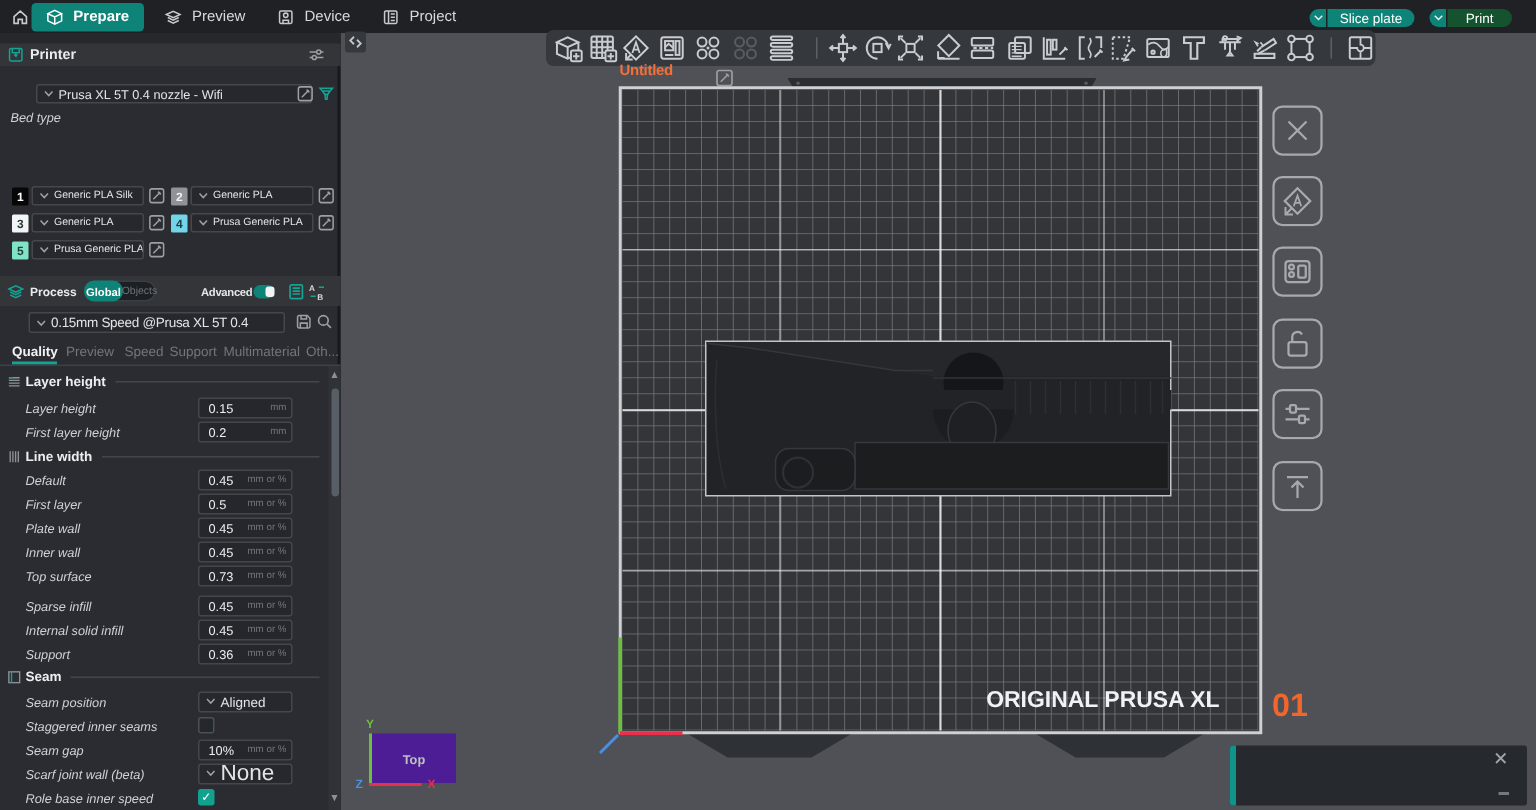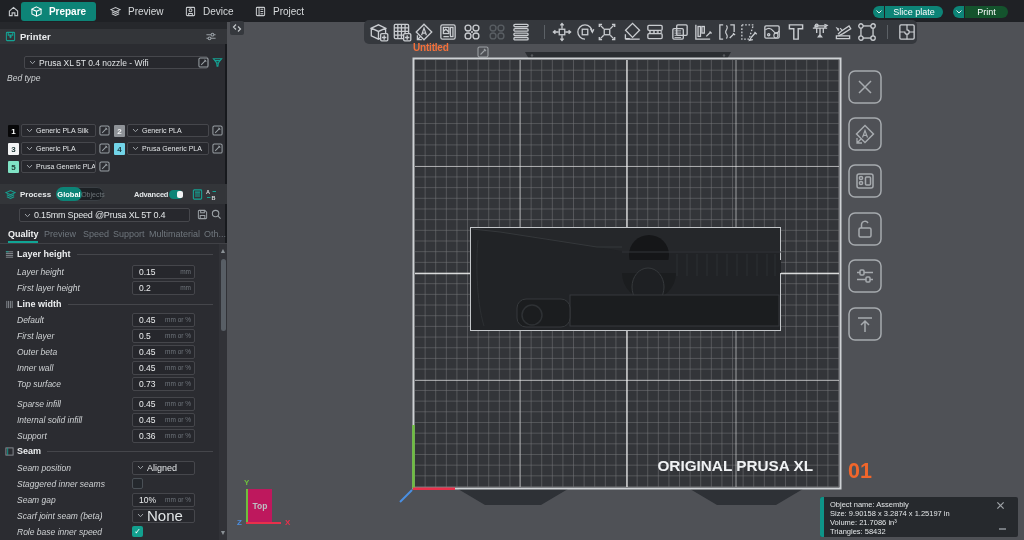--- a/index.html
+++ b/index.html
@@ -234,21 +234,21 @@
   <div class="lbl" style="left:17px;top:314.5px">Default</div>
   <div class="valbox" style="top:312.5px">
       <span class="v">0.45</span>
       <span class="u">mm or %</span>
     </div>
   <div class="lbl" style="left:17px;top:330.5px">First layer</div>
   <div class="valbox" style="top:328.5px">
       <span class="v">0.5</span>
       <span class="u">mm or %</span>
     </div>
-  <div class="lbl" style="left:17px;top:346.5px">Outer beta</div>
+  <div class="lbl" style="left:17px;top:346.5px">Plate wall</div>
   <div class="valbox" style="top:344.5px">
       <span class="v">0.45</span>
       <span class="u">mm or %</span>
     </div>
   <div class="lbl" style="left:17px;top:362.5px">Inner wall</div>
   <div class="valbox" style="top:360.5px">
       <span class="v">0.45</span>
       <span class="u">mm or %</span>
     </div>
   <div class="lbl" style="left:17px;top:378.5px">Top surface</div>
@@ -287,21 +287,21 @@
       </svg>
       <span style="font-size:9px">Aligned</span>
     </div>
   <div class="lbl" style="left:17px;top:478.5px">Staggered inner seams</div>
   <div class="abs" style="left:132px;top:477.5px;width:11px;height:11px;background:#24282d;border:1px solid #4a5056;border-radius:2px"></div>
   <div class="lbl" style="left:17px;top:494.5px">Seam gap</div>
   <div class="valbox" style="top:492.5px">
       <span class="v">10%</span>
       <span class="u">mm or %</span>
     </div>
-  <div class="lbl" style="left:17px;top:510.5px">Scarf joint seam (beta)</div>
+  <div class="lbl" style="left:17px;top:510.5px">Scarf joint wall (beta)</div>
   <div class="combo" style="left:132px;top:508.5px;width:63px;height:14px">
       <svg class="chev" viewBox="0 0 7 5" fill="none" stroke="#9da2a7" stroke-width="1">
         <path d="M1 1 L3.5 3.7 L6 1"></path>
       </svg>
       <span style="font-size:15px">None</span>
     </div>
   <div class="lbl" style="left:17px;top:526.5px">Role base inner speed</div>
   <div class="abs" style="left:132px;top:525.5px;width:11px;height:11px;background:#12a08f;border-radius:2px;color:#fff;font-size:8px;text-align:center;line-height:11px">✓</div>
 
   <div class="abs" style="left:219px;top:244px;width:8px;height:296px;background:#313237"></div>
@@ -518,26 +518,25 @@
         <rect x="18" y="18" width="4" height="5" rx="1" fill="#4e5156"></rect>
       </svg>
     <svg class="abs" style="left:848px;top:307px" width="34" height="34" viewBox="0 0 34 34" fill="none" stroke="#a6aaae" stroke-width="1.5">
         <rect x="1" y="1" width="32" height="32" rx="6"></rect>
         <path d="M10 11 H24 M17 14 V25 M13 18 L17 14 L21 18"></path>
       </svg>
   </div>
 
   <div class="abs" style="left:820px;top:497px;width:198px;height:40px;background:#26292d;border-radius:2px">
     <div class="abs" style="left:0;top:0;width:4px;height:40px;background:#0e9488;border-radius:2px 0 0 2px"></div>
-    <div class="abs" style="left:10px;top:3px;color:#e3e6e8;font-size:7.5px;line-height:9px">Object name: Assembly<br>Size: 9.90158 x 3.2874 x 1.25197 in<br>Volume: 21.7086 in³<br>Triangles: 58432</div>
     <svg class="abs" style="left:176px;top:4px" width="9" height="9" viewBox="0 0 10 10" stroke="#9ea2a6" stroke-width="1.4">
         <path d="M1.5 1.5 L8.5 8.5 M8.5 1.5 L1.5 8.5"></path>
       </svg>
     <div class="abs" style="left:179px;top:31px;width:7px;height:2px;background:#74797e"></div>
   </div>
 
-  <div class="abs" style="left:248px;top:489px;width:24px;height:33px;background:#be185d;color:#bcc0c3;font-size:8.5px;font-weight:bold;display:flex;align-items:center;justify-content:center">Top</div>
+  <div class="abs" style="left:248px;top:489px;width:56px;height:33px;background:#4c1d95;color:#bcc0c3;font-size:8.5px;font-weight:bold;display:flex;align-items:center;justify-content:center">Top</div>
   <div class="abs" style="left:245.5px;top:489px;width:2px;height:33px;background:#6dbf3e"></div>
   <div class="abs" style="left:245.5px;top:522px;width:35px;height:2px;background:#e8304b"></div>
   <div class="abs" style="left:244px;top:478px;color:#6dbf3e;font-size:8px;font-weight:bold">Y</div>
   <div class="abs" style="left:285px;top:518px;color:#e8304b;font-size:8px;font-weight:bold">X</div>
   <div class="abs" style="left:237px;top:518px;color:#4a8fe2;font-size:8px;font-weight:bold">Z</div>
 </div>
 
 </body></html>

